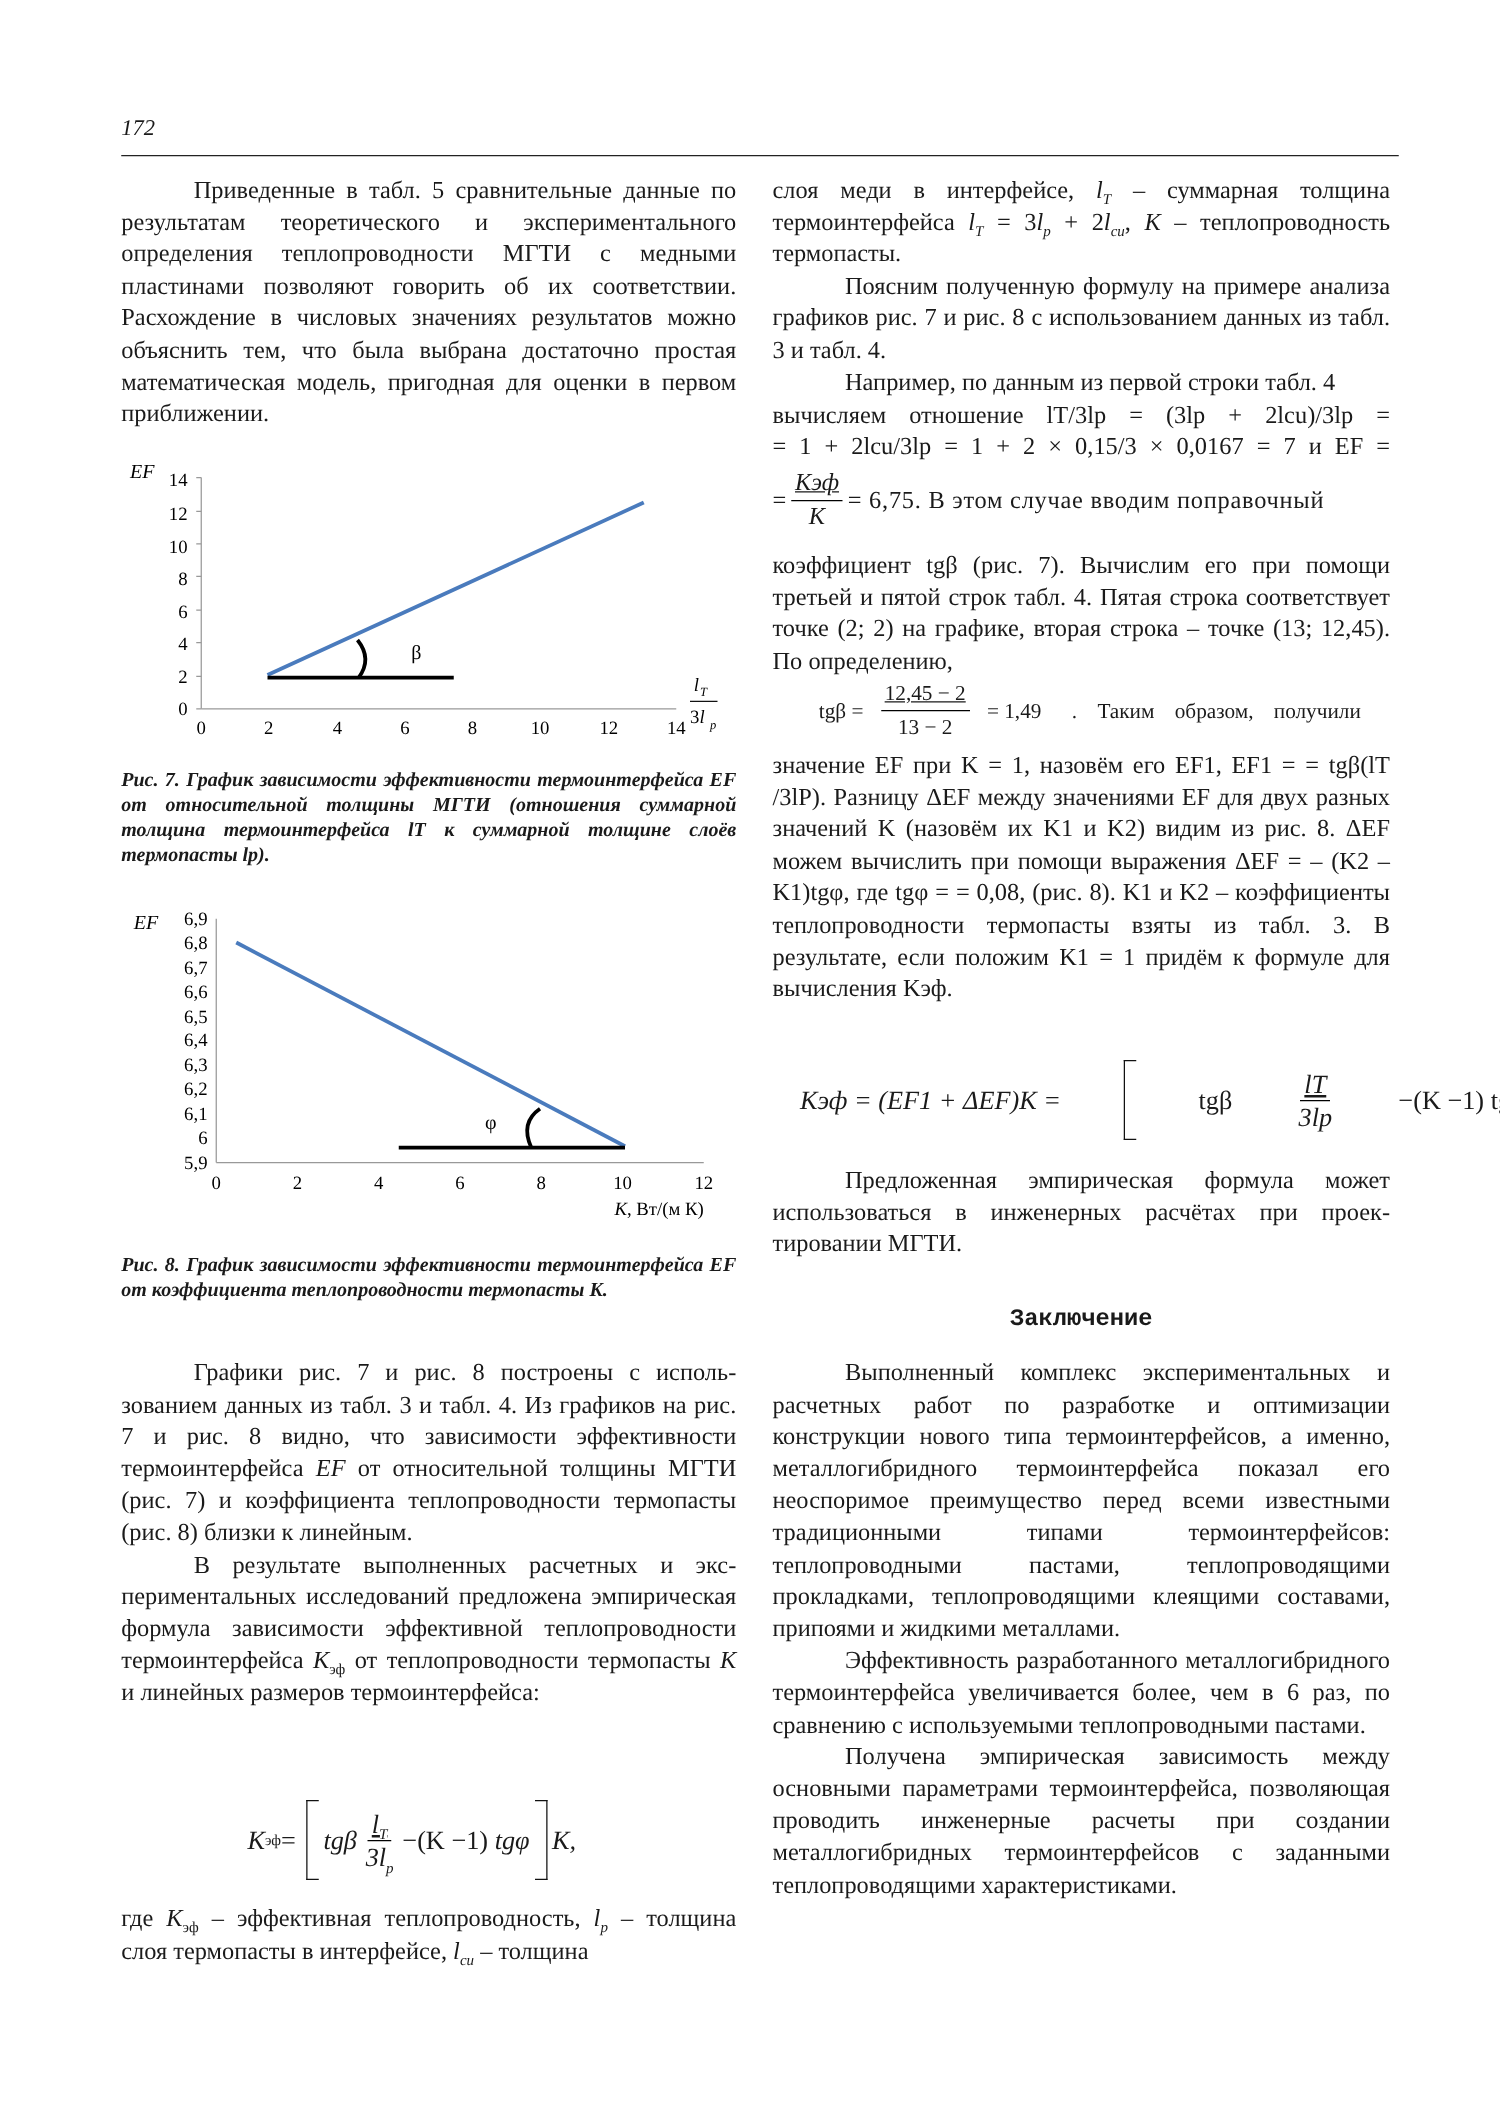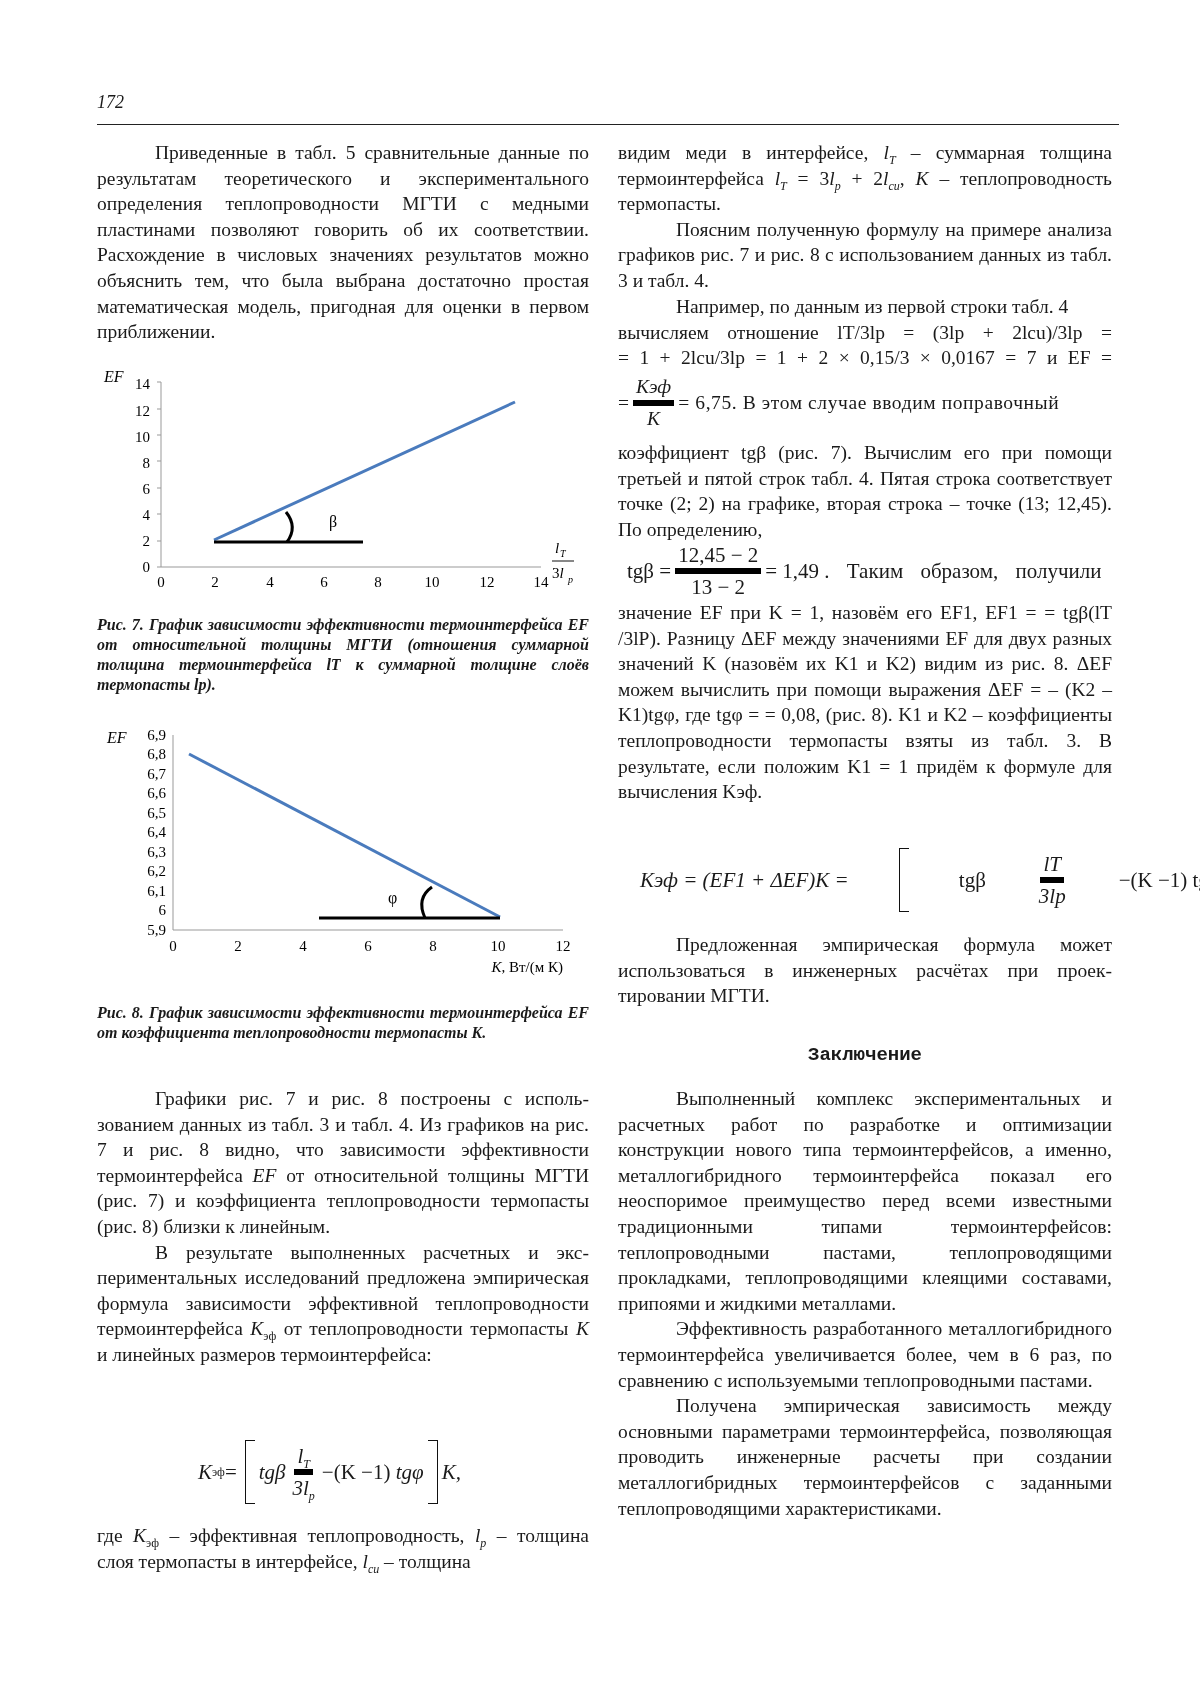--- a/index.html
+++ b/index.html
@@ -9,21 +9,21 @@
   .hdr .auth { position:absolute; right:0; top:0; }
   .hdr-rule { position:absolute; left:97px; top:124px; width:1022px; height:1px; background:#222; }
   .col { position:absolute; font-size:19.5px; line-height:25.6px; text-align:justify; }
   .col p { margin:0; text-indent:58px; }
   .col p.ni { text-indent:0; }
   .i { font-style:italic; }
   sub { font-size:12px; line-height:0; }
   .cap { position:absolute; font-size:16px; line-height:20px; font-weight:bold; font-style:italic; text-align:justify; }
   .formula { position:absolute; font-size:21px; display:flex; align-items:center; white-space:nowrap; }
   .frac { display:inline-flex; flex-direction:column; align-items:center; margin:0 4px; vertical-align:middle; }
-  .frac .num { border-bottom:6px solid #000000; padding:0 3px; line-height:26px; }
+  .frac .num { border-bottom:1px solid #000000; padding:0 3px; line-height:26px;text-decoration:underline; }
   .frac .den { line-height:26px; padding:0 3px; }
   .brk { display:inline-block; width:9px; height:62px; border:1.6px solid #111; margin:0 4px; }
   .brk.l { border-right:none; }
   .brk.r { border-left:none; }
   .heading { position:absolute; font-weight:bold; font-size:19px; text-align:center;font-family:Liberation Mono, monospace; }
   svg text { font-family:"Liberation Serif", serif; }
 </style>
 </head>
 <body>
 
@@ -135,21 +135,21 @@
   <span>−(K −1)</span>&nbsp;<span class="i">tgφ</span>
   <span class="brk r"></span>
   <span class="i">K,</span>
 </div>
 
 <div class="col" style="left:97px; top:1523px; width:492px;">
   <p class="ni"><span>где </span><span class="i">K</span><sub>эф</sub><span> – эффективная теплопроводность, </span><span class="i">l</span><sub class="i">p</sub><span> – тол­щина слоя термопасты в интерфейсе, </span><span class="i">l</span><sub class="i">cu</sub><span> – толщина</span></p>
 </div>
 
 <div class="col" style="left:618px; top:140px; width:494px;">
-  <p class="ni"><span>видим меди в интерфейсе, </span><span class="i">l<sub>T</sub></span><span> – суммарная толщина термоинтерфейса </span><span class="i">l<sub>T</sub></span><span> = 3</span><span class="i">l<sub>p</sub></span><span> + 2</span><span class="i">l<sub>cu</sub></span><span>, </span><span class="i">K</span><span> – теплопровод­ность термопасты.</span></p>
+  <p class="ni"><span>слоя меди в интерфейсе, </span><span class="i">l<sub>T</sub></span><span> – суммарная толщина термоинтерфейса </span><span class="i">l<sub>T</sub></span><span> = 3</span><span class="i">l<sub>p</sub></span><span> + 2</span><span class="i">l<sub>cu</sub></span><span>, </span><span class="i">K</span><span> – теплопровод­ность термопасты.</span></p>
   <p>Поясним полученную формулу на примере анализа графиков рис. 7 и рис. 8 с использованием данных из табл. 3 и табл. 4.</p>
 </div>
 
 <div class="col" style="left:618px; top:294px; width:494px;">
   <p>Например, по данным из первой строки табл. 4</p>
   <p class="ni" style="text-align-last:justify;">вычисляем отношение lT/3lp = (3lp + 2lcu)/3lp =</p>
   <p class="ni" style="text-align-last:justify;">= 1 + 2lcu/3lp = 1 + 2 × 0,15/3 × 0,0167 = 7   и   EF =</p>
 </div>
 
 <div class="formula" style="left:618px; top:374px; font-size:19.5px;">
@@ -158,21 +158,21 @@
       <span class="num i">Kэф</span>
       <span class="den i">K</span>
     </span>
   <span style="letter-spacing:0.6px;">= 6,75. В этом случае вводим поправочный</span>
 </div>
 
 <div class="col" style="left:618px; top:440px; width:494px;">
   <p class="ni">коэффициент tgβ (рис. 7). Вычислим его при по­мощи третьей и пятой строк табл. 4. Пятая строка соответствует точке (2; 2) на графике, вторая строка – точке (13; 12,45). По определению,</p>
 </div>
 
-<div class="formula" style="left:627px; top:542px; font-size:21px;">
+<div class="formula" style="left:655px; top:542px; font-size:17px;gap:10px;">
   <span>tgβ =</span>
   <span class="frac">
       <span class="num">12,45 − 2</span>
       <span class="den">13 − 2</span>
     </span>
   <span>= 1,49</span>&nbsp;<span style="word-spacing:12px;">. Таким образом, получили</span>
 </div>
 
 <div class="col" style="left:618px; top:600px; width:494px;">
   <p class="ni">значение EF при K = 1, назовём его EF1, EF1 = = tgβ(lT /3lP). Разницу ΔEF между значениями EF для двух разных значений K (назовём их K1 и K2) видим из рис. 8. ΔEF можем вычислить при по­мощи выражения ΔEF = – (K2 – K1)tgφ, где tgφ = = 0,08, (рис. 8). K1 и K2 – коэффициенты теплопро­водности термопасты взяты из табл. 3. В результа­те, если положим K1 = 1 придём к формуле для вычисления Kэф.</p>

